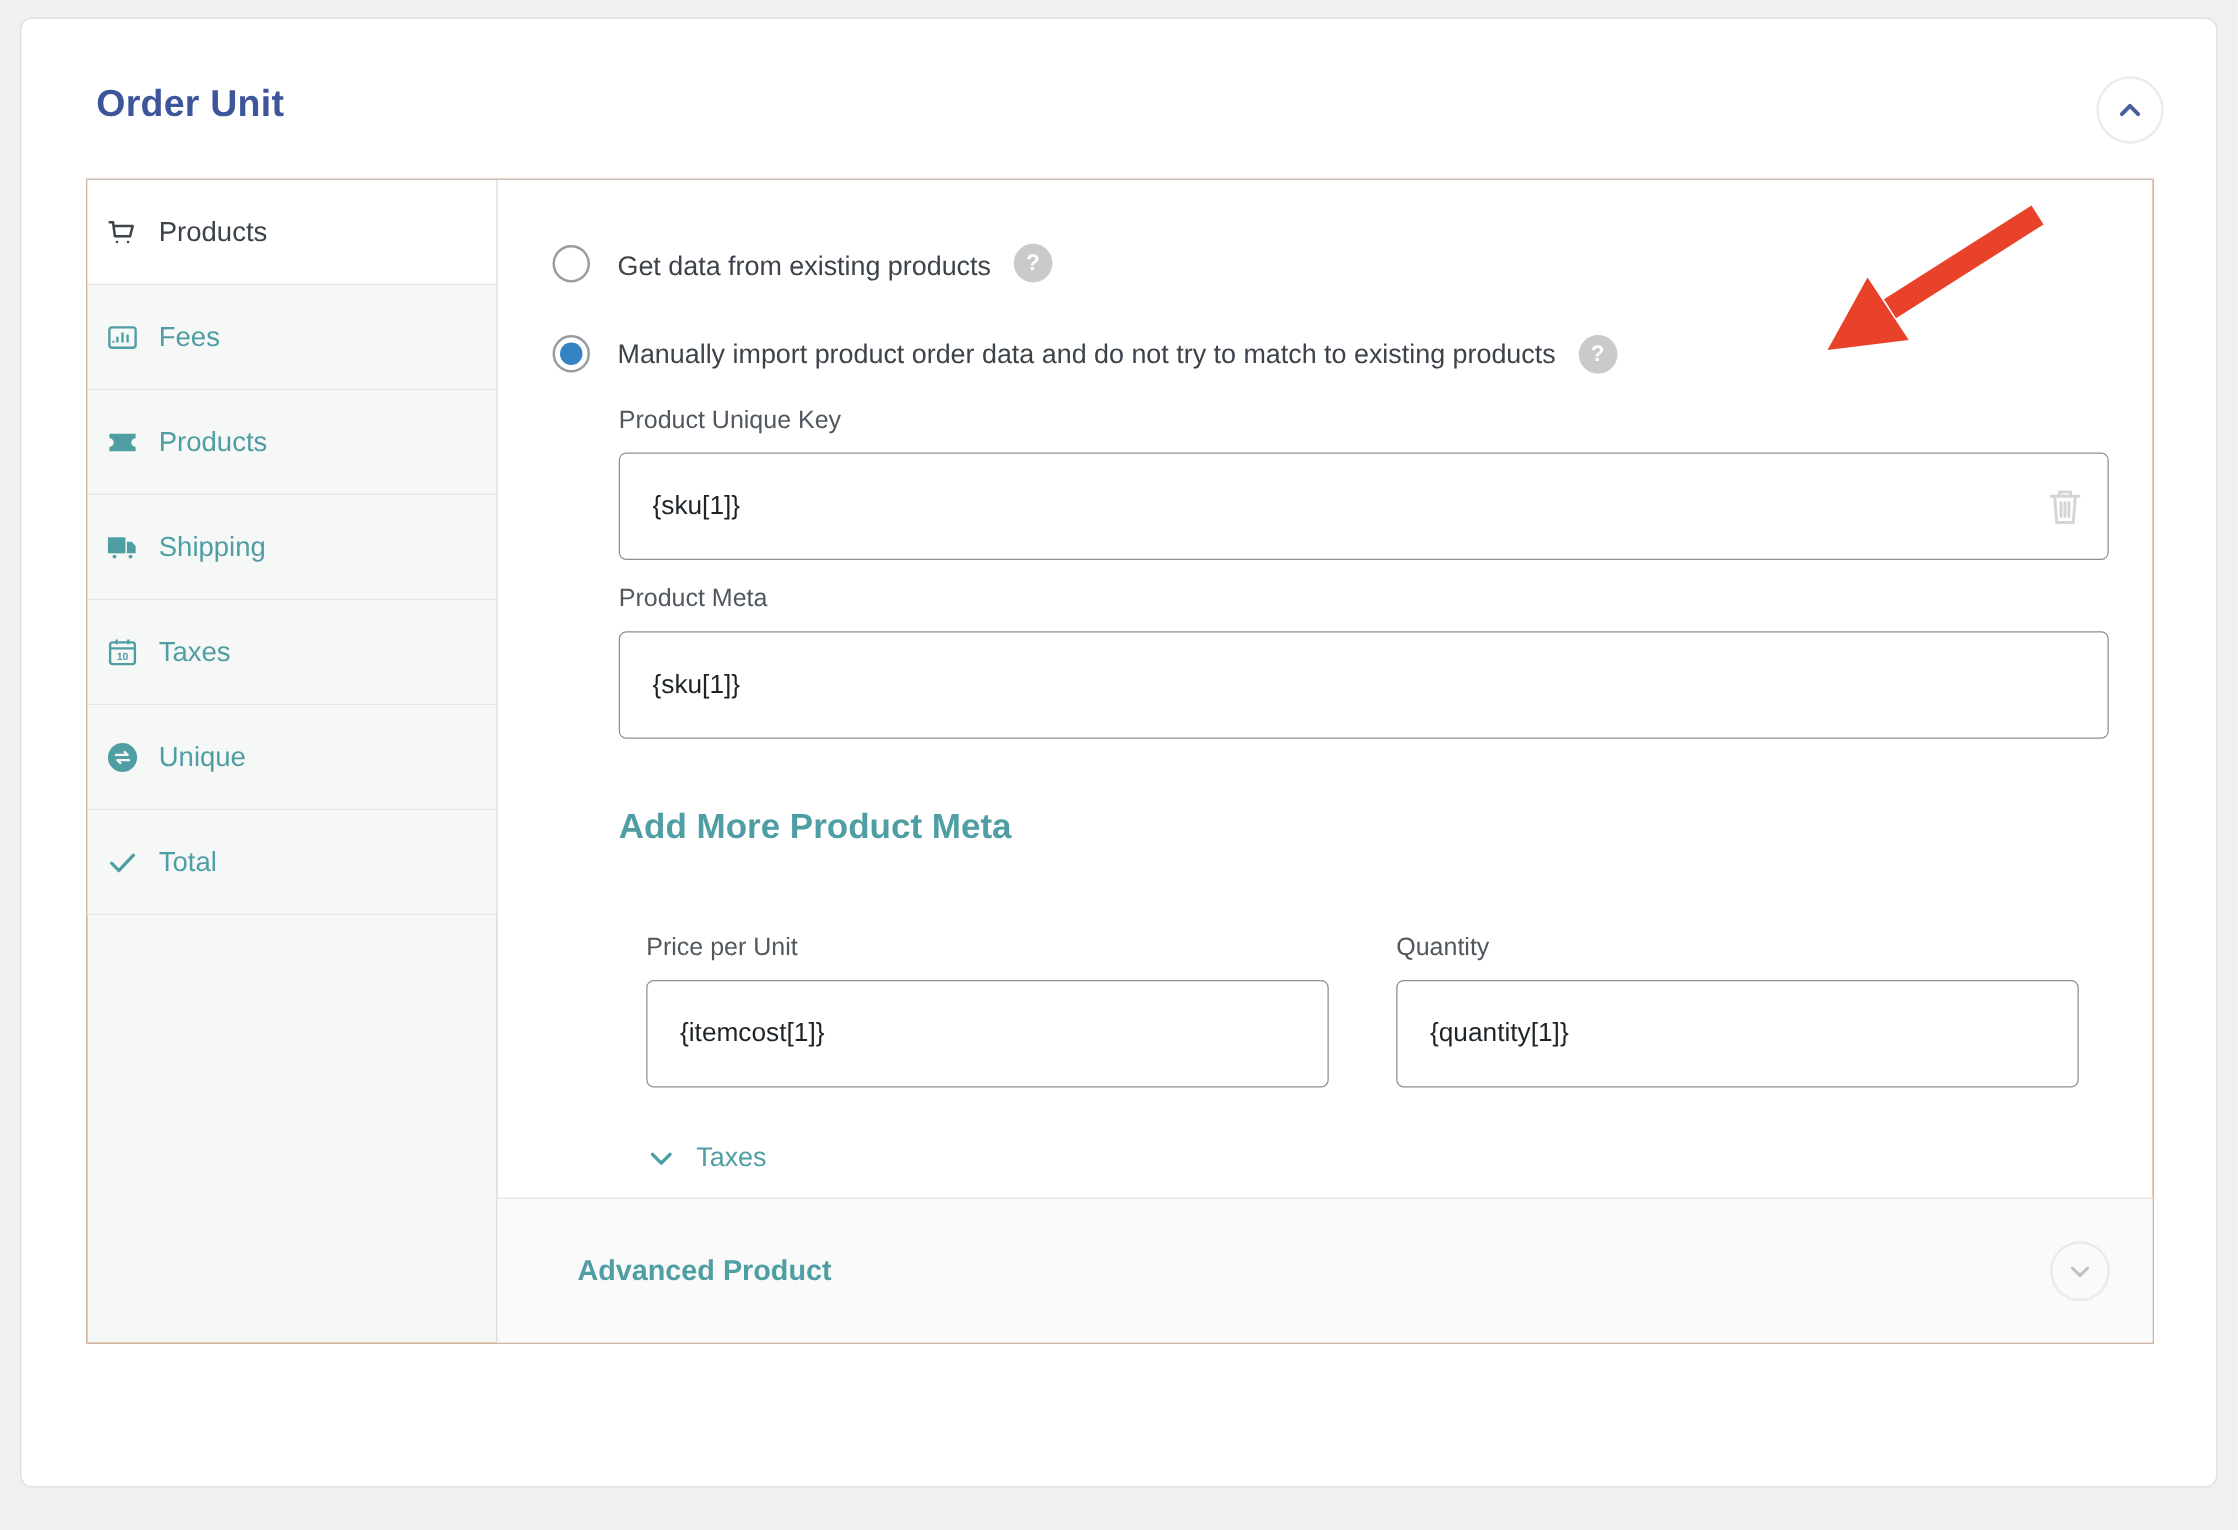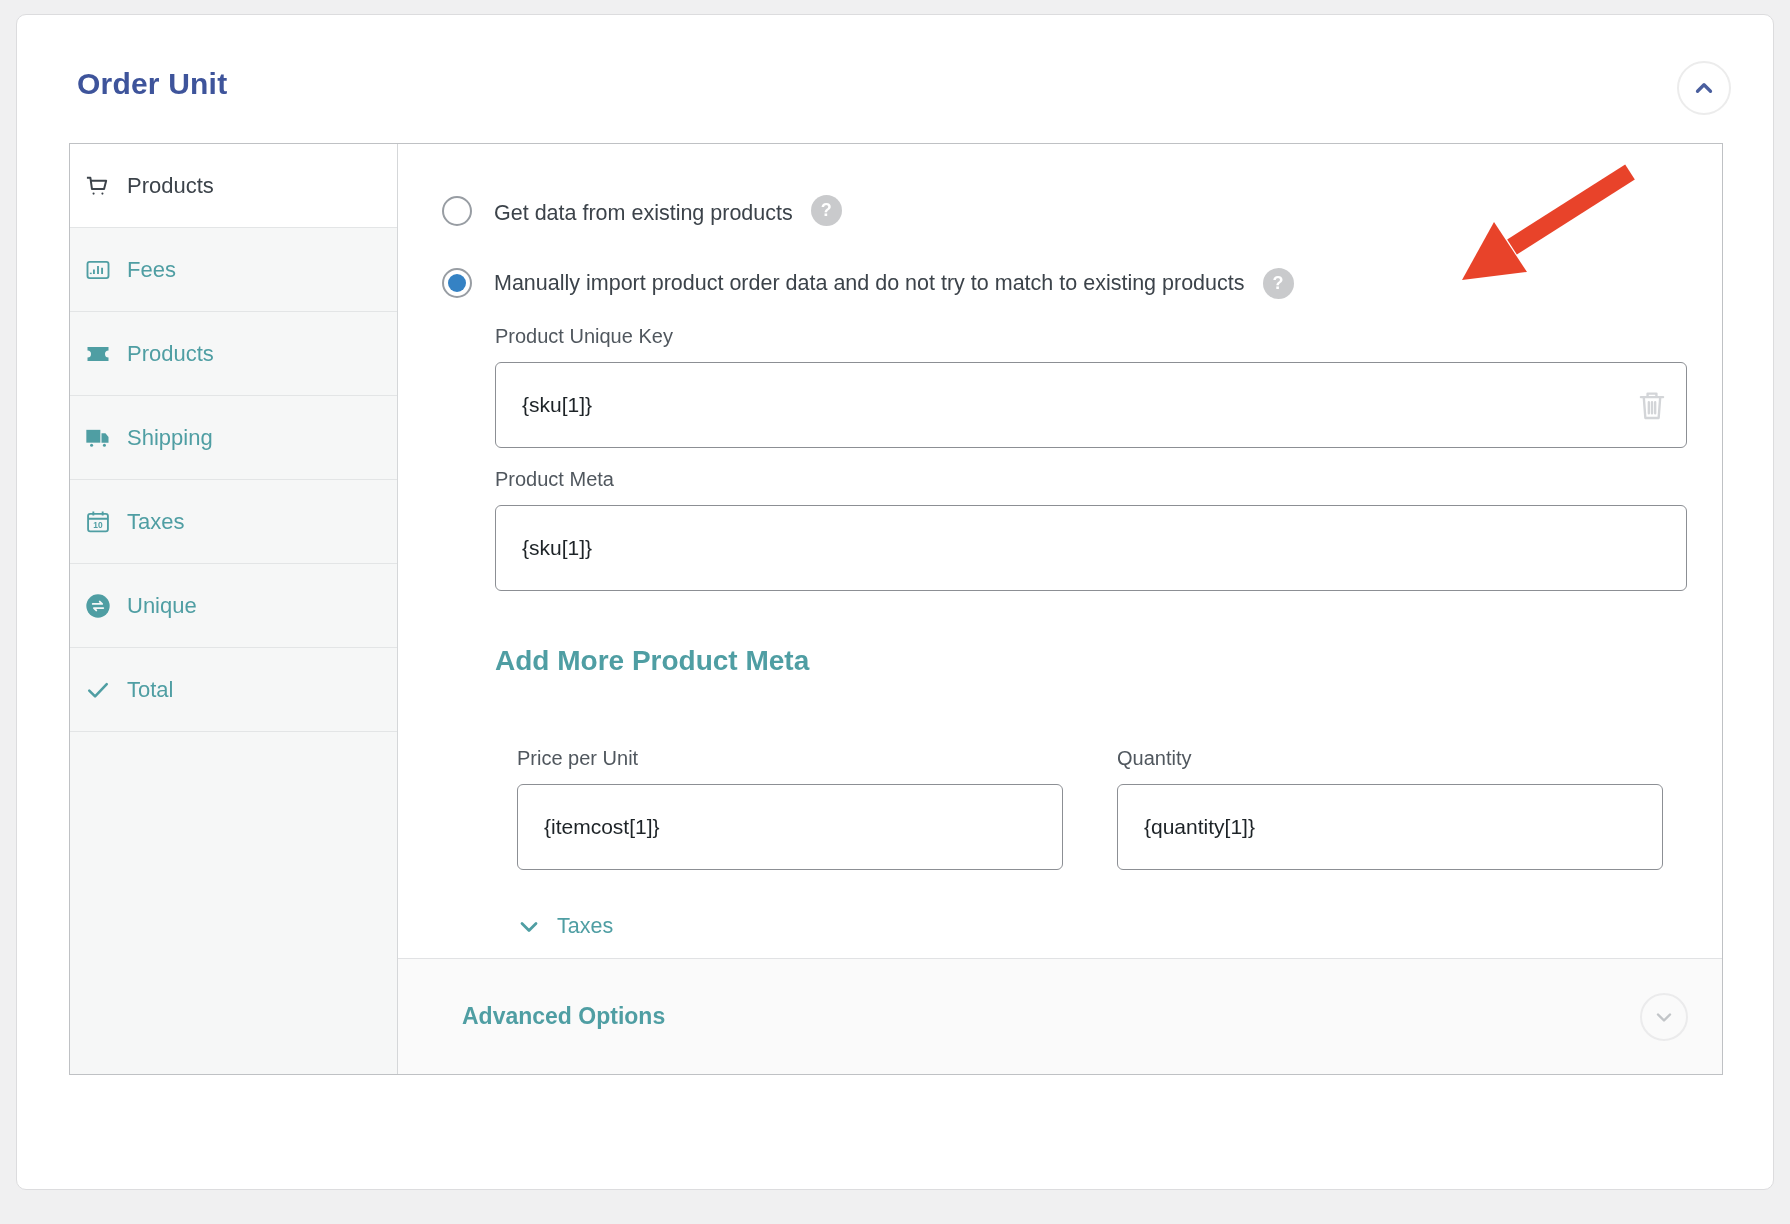--- a/index.html
+++ b/index.html
@@ -230,21 +230,21 @@
               <svg width="24" height="24" viewBox="0 0 24 24" fill="none" stroke="currentColor" stroke-width="2.8" stroke-linecap="round" stroke-linejoin="round">
                   <path d="M5 8.5l7 7 7-7"></path>
                 </svg>
               <span>Taxes</span>
             </div>
 
           </div>
         </div>
 
         <div class="advanced-row">
-          <span class="advanced-title">Advanced Options</span>
+          <span class="advanced-title">Advanced Product</span>
           <button class="advanced-chevron-btn">
             <svg width="24" height="24" viewBox="0 0 24 24" fill="none" stroke="currentColor" stroke-width="2.4" stroke-linecap="round" stroke-linejoin="round">
                 <path d="M6 9.5l6 6 6-6"></path>
               </svg>
           </button>
         </div>
       </div>
 
     </div>
   </div>

